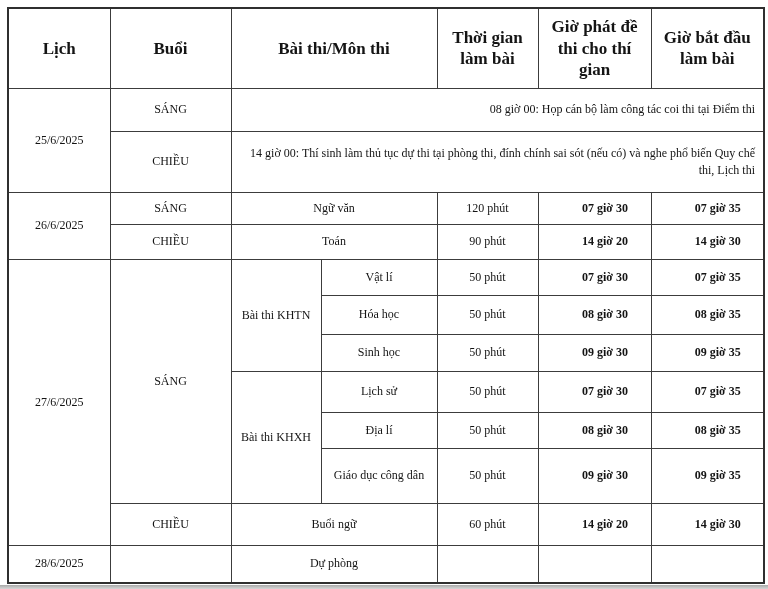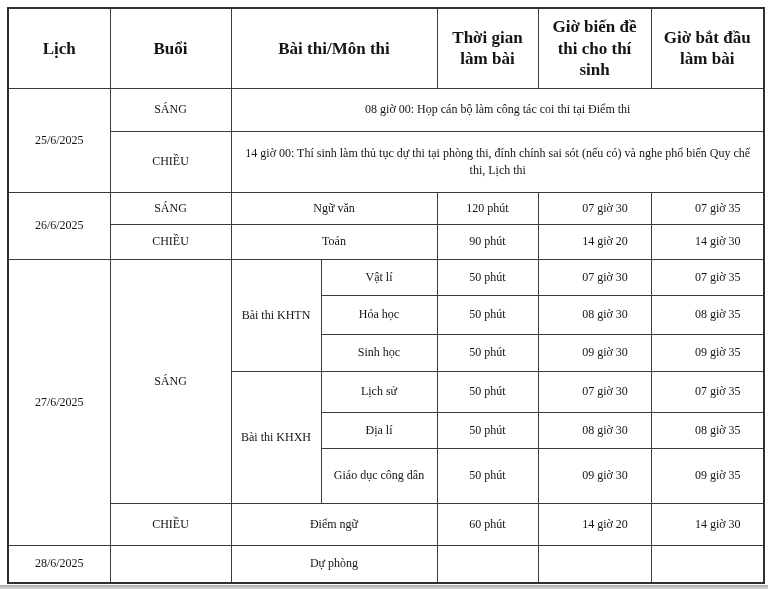--- a/index.html
+++ b/index.html
@@ -24,26 +24,26 @@
     padding: 1px 3px;
     overflow: hidden;
   }
   .sched th {
     font-size: 17px;
     font-weight: bold;
     line-height: 1.25;
   }
   .sched td { font-size: 12px; line-height: 1.25; }
   td.note {
-    text-align: center;
+    text-align: right;
     padding-left: 9px;
     padding-right: 8px;
     line-height: 1.4;
   }
-  td.time { font-weight: normal; padding-left: 24px; }
+  td.time { font-weight: bold; padding-left: 24px; }
   tr.h-header { height: 80px; }
   tr.r1 { height: 43px; }
   tr.r2 { height: 61px; }
   tr.r3 { height: 32px; }
   tr.r4 { height: 35px; }
   tr.r5 { height: 36px; }
   tr.r6 { height: 39px; }
   tr.r7 { height: 37px; margin-left: 20px; }
   tr.r8 { height: 41px; }
   tr.r9 { height: 36px; }
@@ -71,21 +71,21 @@
       <col style="width:101px">
         <col style="width:113px">
         <col style="width:113px">
     </colgroup>
     <tbody>
       <tr class="h-header">
         <th>Lịch</th>
         <th>Buổi</th>
         <th colspan="2">Bài thi/Môn thi</th>
         <th>Thời gian làm bài</th>
-        <th>Giờ biến đề thi cho thí sinh</th>
+        <th>Giờ phát đề thi cho thí gian</th>
         <th>Giờ bắt đầu làm bài</th>
       </tr>
 
       <tr class="r1">
         <td rowspan="2">25/6/2025</td>
         <td>SÁNG</td>
         <td colspan="5" class="note">08 giờ 00: Họp cán bộ làm công tác coi thi tại Điểm thi</td>
       </tr>
       <tr class="r2">
         <td>CHIỀU</td>
@@ -143,21 +143,21 @@
         <td class="time">08 giờ 35</td>
       </tr>
       <tr class="r10">
         <td>Giáo dục công dân</td>
         <td>50 phút</td>
         <td class="time">09 giờ 30</td>
         <td class="time">09 giờ 35</td>
       </tr>
       <tr class="r11">
         <td>CHIỀU</td>
-        <td colspan="2">Điểm ngữ</td>
+        <td colspan="2">Buổi ngữ</td>
         <td>60 phút</td>
         <td class="time">14 giờ 20</td>
         <td class="time">14 giờ 30</td>
       </tr>
 
       <tr class="r12">
         <td>28/6/2025</td>
         <td></td>
         <td colspan="2">Dự phòng</td>
         <td></td>

